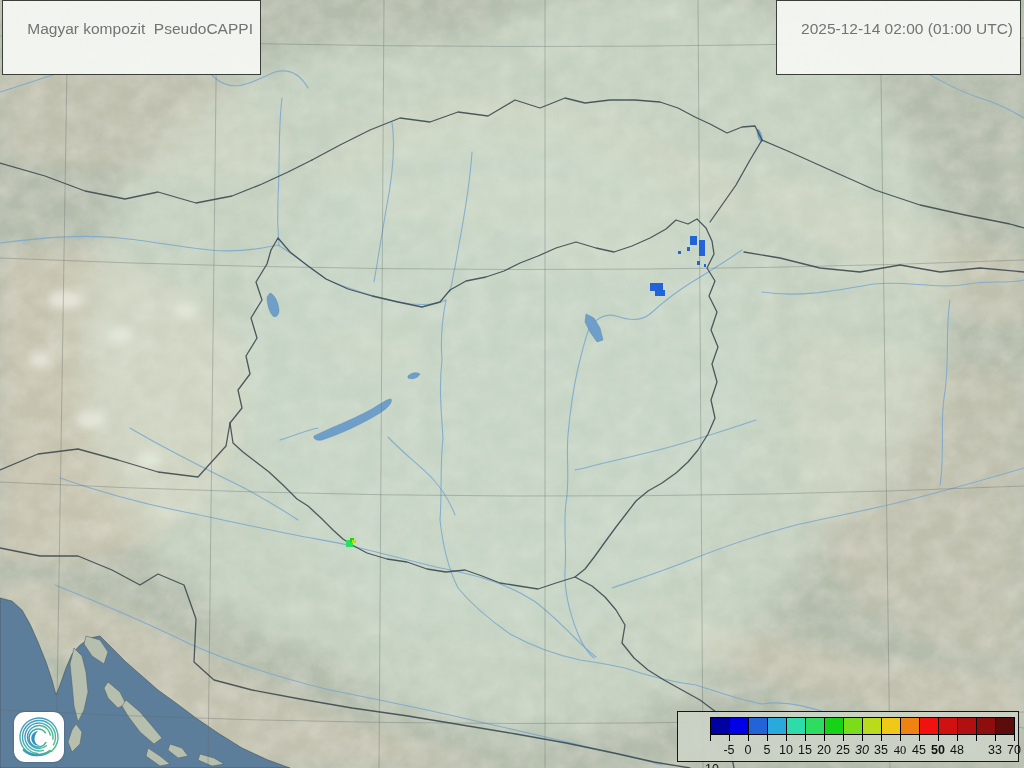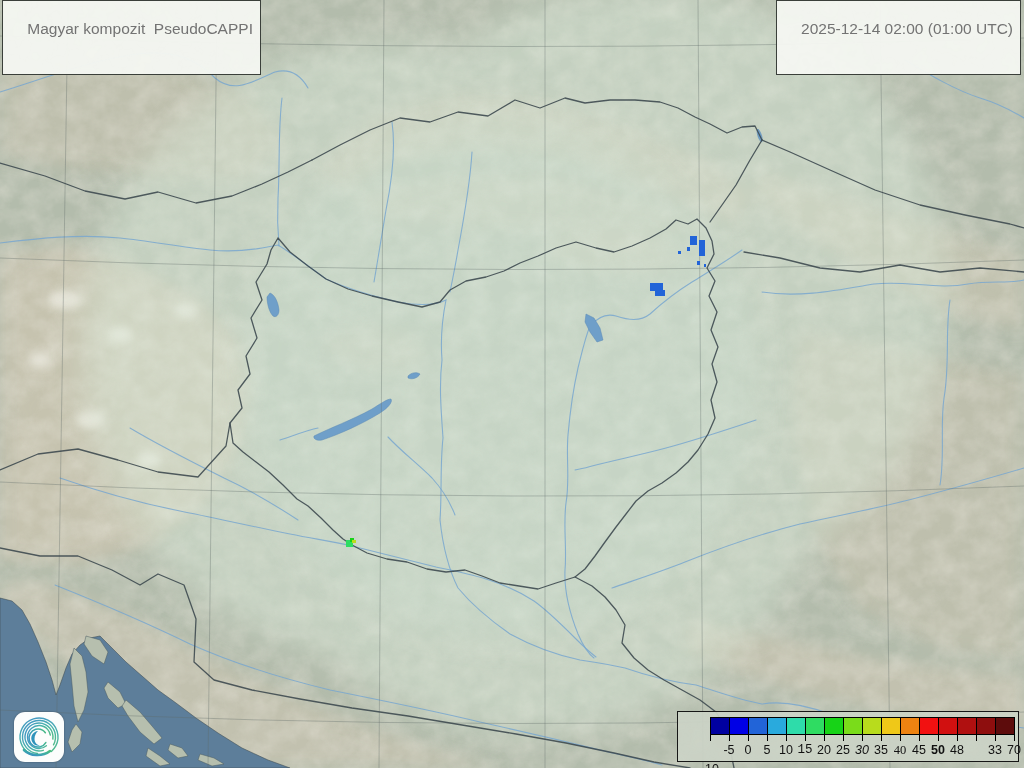--- a/index.html
+++ b/index.html
@@ -231,21 +231,21 @@
         <div class="legend-tick" style="left: 298px;"></div>
         <div class="legend-tick" style="left: 317px;"></div>
         <div class="legend-tick" style="left: 336px;"></div>
       </div>
     <div id="legend-labels">
         <span class="legend-label" style="left: 32px; margin-top: 19px;">-10</span>
         <span class="legend-label" style="left: 51px;">-5</span>
         <span class="legend-label" style="left: 70px;">0</span>
         <span class="legend-label" style="left: 89px;">5</span>
         <span class="legend-label" style="left: 108px;">10</span>
-        <span class="legend-label" style="left: 127px; font-family: Liberation Mono, monospace;">15</span>
+        <span class="legend-label" style="left: 127px;">15</span>
         <span class="legend-label" style="left: 146px;">20</span>
         <span class="legend-label" style="left: 165px;">25</span>
         <span class="legend-label" style="left: 184px; font-style: italic;">30</span>
         <span class="legend-label" style="left: 203px; text-align: center;">35</span>
         <span class="legend-label" style="left: 222px; font-family: Liberation Serif, serif;">40</span>
         <span class="legend-label" style="left: 241px;">45</span>
         <span class="legend-label" style="left: 260px; font-weight: bold;">50</span>
         <span class="legend-label" style="left: 279px;">48</span>
         <span class="legend-label" style="left: 298px; margin-top: 40px;">60</span>
         <span class="legend-label" style="left: 317px;">33</span>

